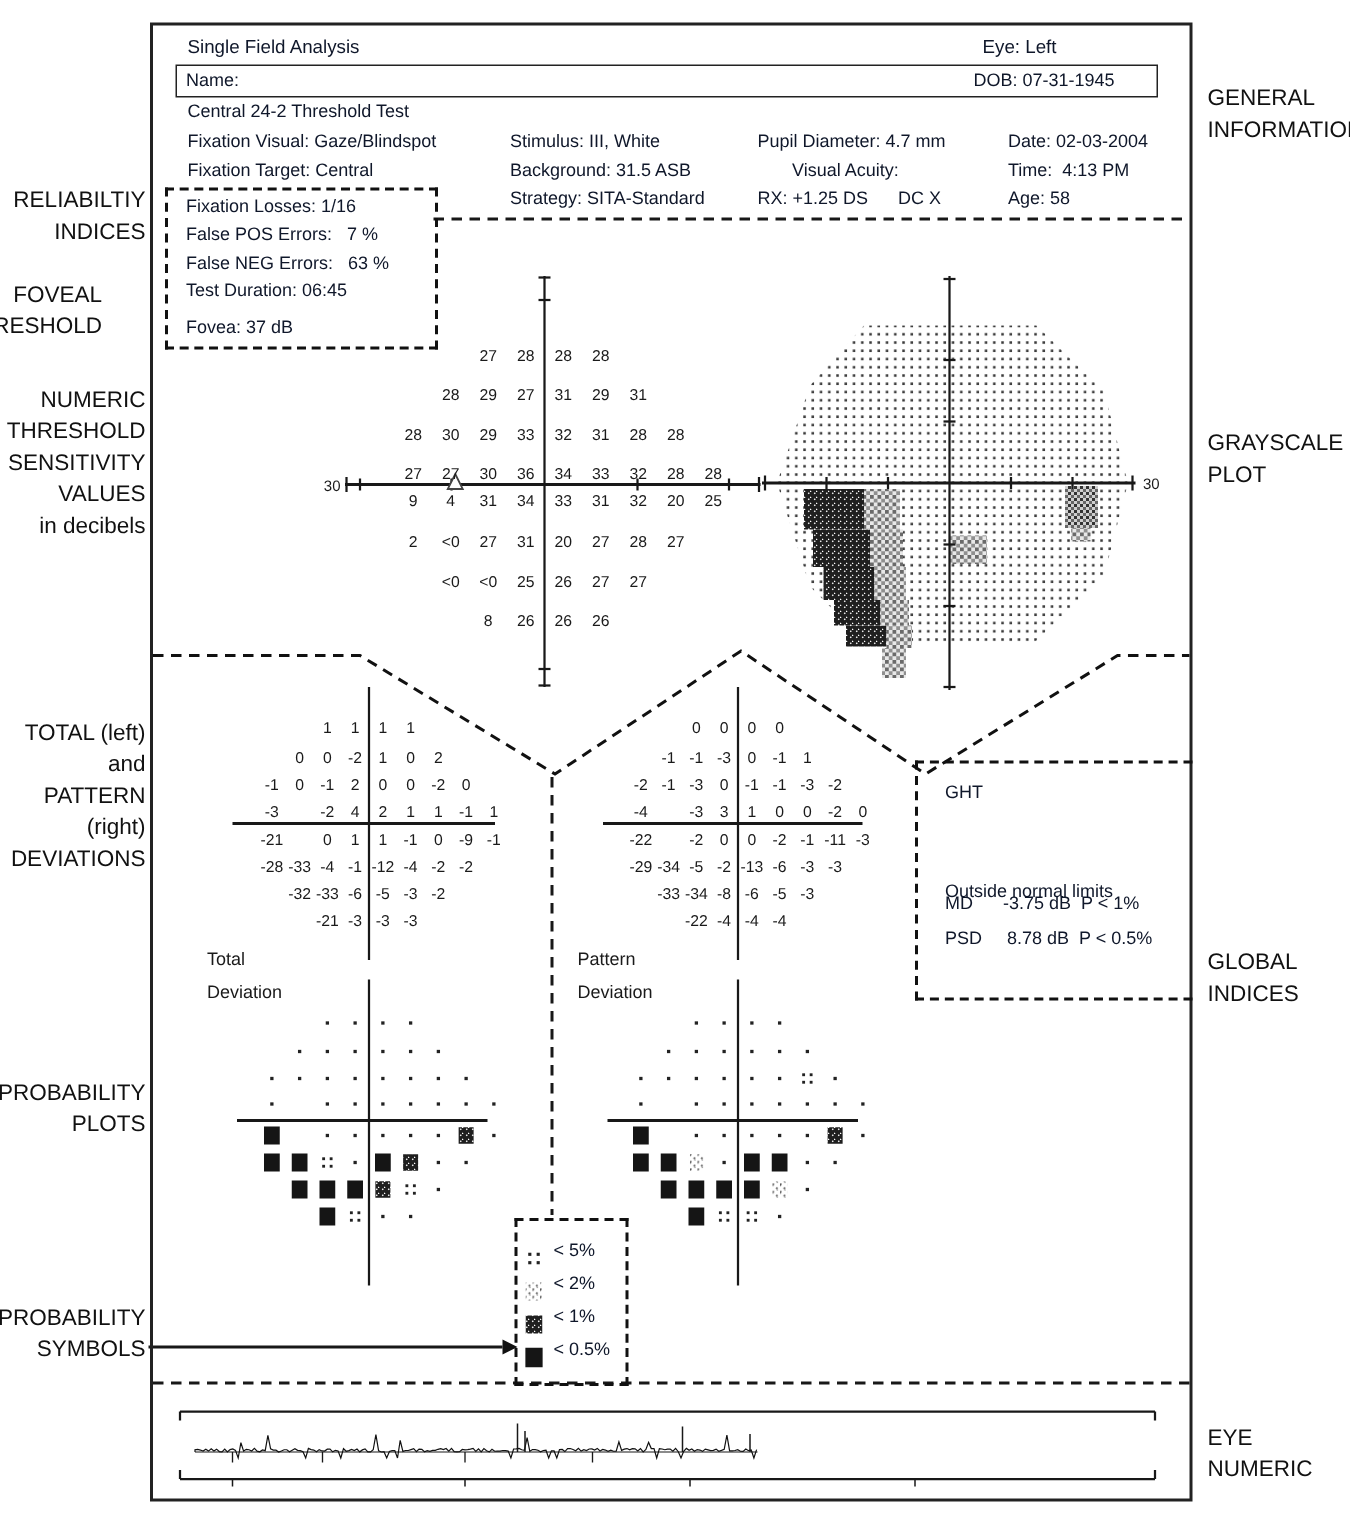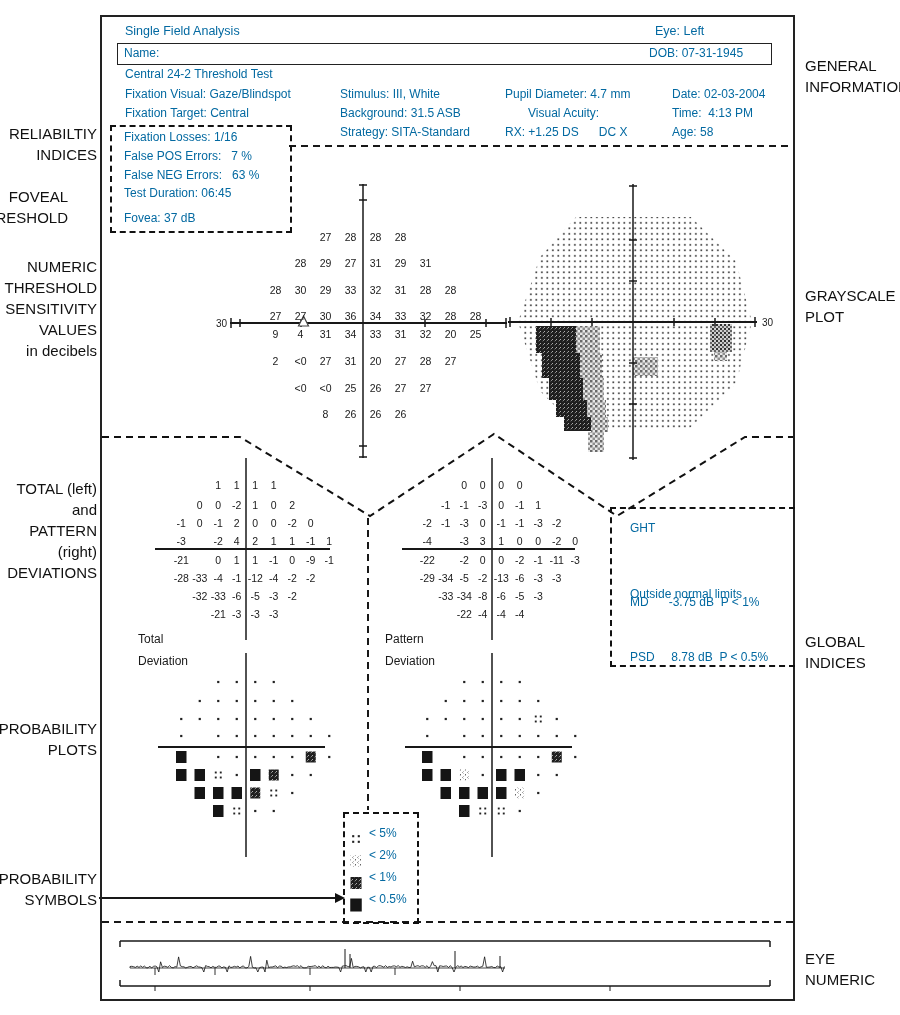--- a/index.html
+++ b/index.html
@@ -1,20 +1,20 @@
 <!DOCTYPE html>
 <html><head>
 <meta charset="utf-8">
 <style>
   html,body{margin:0;padding:0;background:#fff;}
   .page{position:relative;width:900px;height:1015px;background:#fff;overflow:hidden;
         font-family:"Liberation Sans",sans-serif;color:#1a1a1a;}
   #gfx{position:absolute;left:0;top:0;}
   .border{position:absolute;left:100px;top:15px;width:691px;height:982px;border:2px solid #222;}
-  .t{position:absolute;font:12px/14px "Liberation Sans",sans-serif;color:#0369a1;white-space:pre;}
+  .t{position:absolute;font:12px/14px "Liberation Sans",sans-serif;color:#0f172a;white-space:pre;}
   .t.big{font-size:12.5px;}
   .namebox{position:absolute;left:117px;top:43px;width:653px;height:20px;border:1.5px solid #222;}
   .relbox{position:absolute;left:110px;top:125px;width:178px;height:104px;border:2px dashed #111;}
   .ghtbox{position:absolute;left:610px;top:507px;width:183px;height:156px;
           border:2px dashed #111;border-right:none;}
   .legbox{position:absolute;left:343px;top:812px;width:72px;height:108px;border:2px dashed #111;}
   .ann{position:absolute;font:15px/21px "Liberation Sans",sans-serif;color:#111;white-space:pre-line;}
   .ann.r{text-align:right;}
   .ptitle{position:absolute;font:12px/22px "Liberation Sans",sans-serif;white-space:pre-line;}
 </style>
@@ -443,21 +443,21 @@
     <div class="t" style="left:12px;top:22px;">False POS Errors:   7 %</div>
     <div class="t" style="left:12px;top:41px;">False NEG Errors:   63 %</div>
     <div class="t" style="left:12px;top:59px;">Test Duration: 06:45</div>
     <div class="t" style="left:12px;top:84px;">Fovea: 37 dB</div>
   </div>
 
   <div class="ghtbox">
     <div class="t" style="left:18px;top:12px;">GHT</div>
     <div class="t" style="left:18px;top:34px;margin-top:44px;">Outside normal limits</div>
     <div class="t" style="left:18px;top:86px;">MD      -3.75 dB  P &lt; 1%</div>
-    <div class="t" style="left:18px;top:109px;margin-top:32px;">PSD     8.78 dB  P &lt; 0.5%</div>
+    <div class="t" style="left:18px;top:109px;">PSD     8.78 dB  P &lt; 0.5%</div>
   </div>
 
   <div class="legbox">
     <div class="t" style="left:24px;top:12px;">&lt; 5%</div>
     <div class="t" style="left:24px;top:34px;">&lt; 2%</div>
     <div class="t" style="left:24px;top:56px;">&lt; 1%</div>
     <div class="t" style="left:24px;top:78px;">&lt; 0.5%</div>
   </div>
 
   <div class="ptitle" style="left:138px;top:628px;">Total

